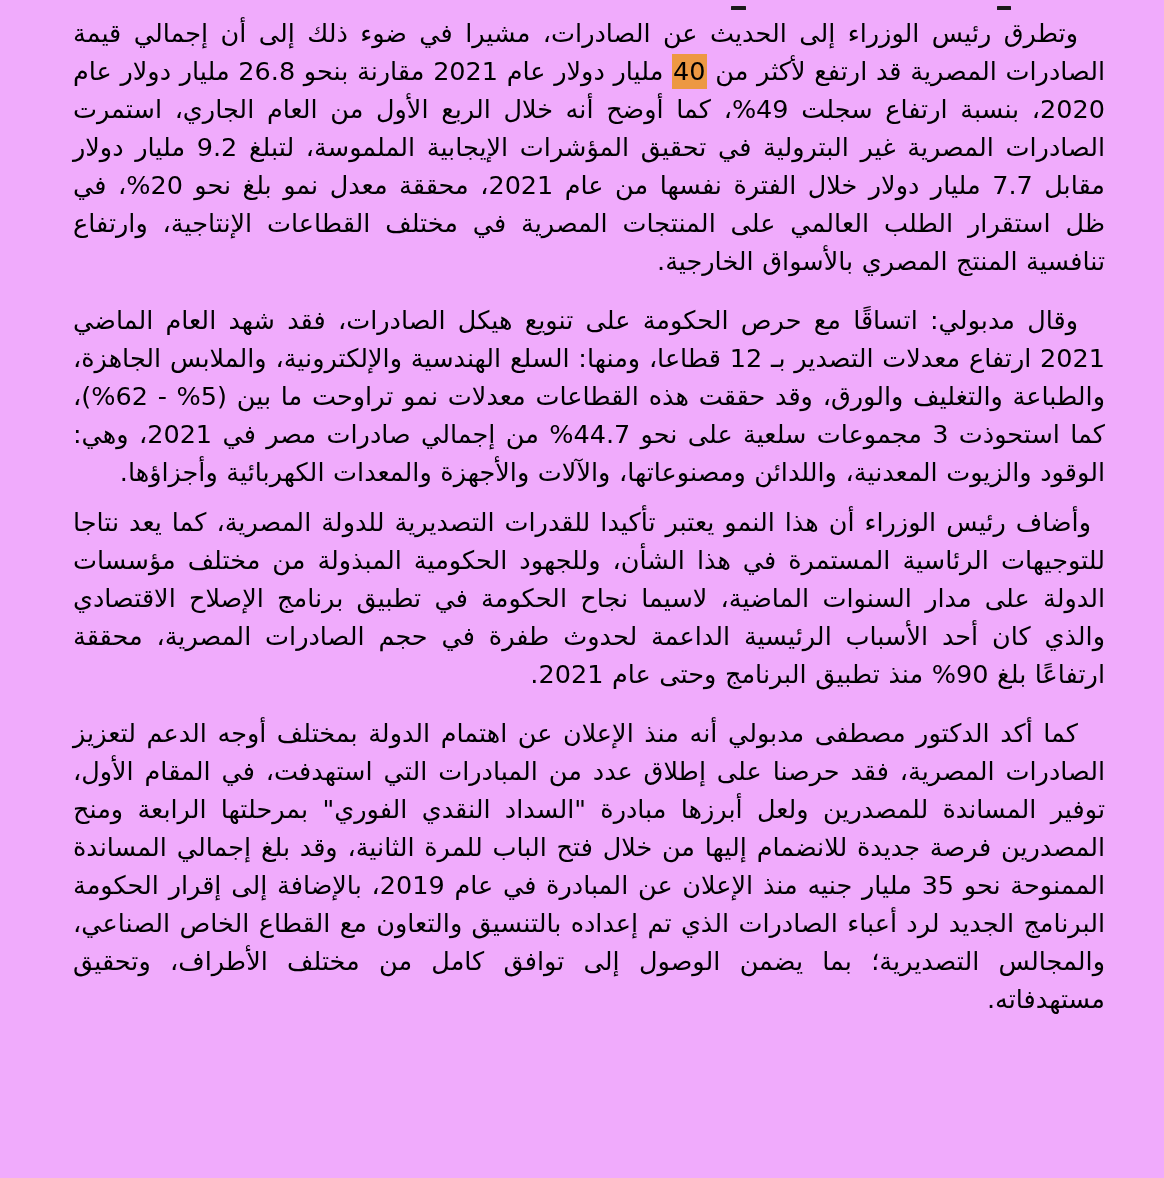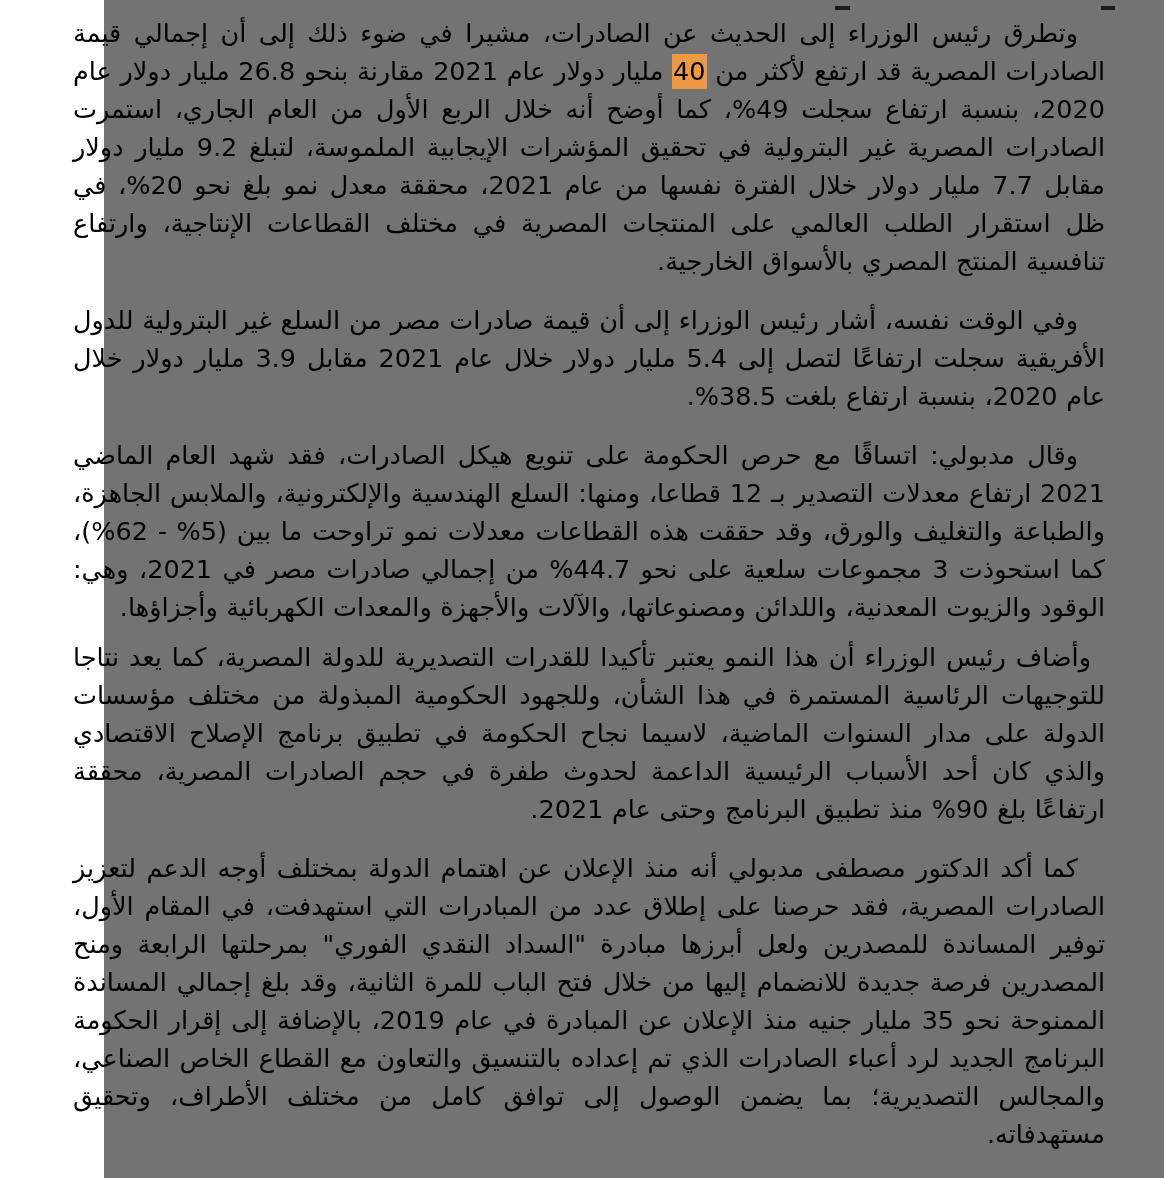--- a/index.html
+++ b/index.html
@@ -13,23 +13,23 @@
     height: 1178px;
     overflow: hidden;
     font-family: "DejaVu Sans", "Liberation Sans", sans-serif;
     color: #000000;
     -webkit-font-smoothing: antialiased;
   }
 
   
   #page {
     position: relative;
-    width: 1060px;
+    width: 1164px;
     height: 1178px;
-    background: #737373;
+    background: #f0abfc;
     box-sizing: border-box;
   }
 
   
   #top-fragments {
     position: absolute;
     top: 0;
     left: 0;
     width: 1164px;
     height: 14px;
@@ -87,21 +87,20 @@
 
   <div id="top-fragments">
     <span class="frag f1"></span>
     <span class="frag f2"></span>
   </div>
 
   <div id="doc">
 
     <p class="para"><span>وتطرق رئيس الوزراء إلى الحديث عن الصادرات، مشيرا في ضوء ذلك إلى أن إجمالي قيمة الصادرات المصرية قد ارتفع لأكثر من </span><span class="hl num">40</span><span> مليار دولار عام 2021 مقارنة بنحو 26.8 مليار دولار عام 2020، بنسبة ارتفاع سجلت 49%، كما أوضح أنه خلال الربع الأول من العام الجاري، استمرت الصادرات المصرية غير البترولية في تحقيق المؤشرات الإيجابية الملموسة، لتبلغ 9.2 مليار دولار مقابل 7.7 مليار دولار خلال الفترة نفسها من عام 2021، محققة معدل نمو بلغ نحو 20%، في ظل استقرار الطلب العالمي على المنتجات المصرية في مختلف القطاعات الإنتاجية، وارتفاع تنافسية المنتج المصري بالأسواق الخارجية.</span></p>
 
-    <p class="para gap-lg">وفي الوقت نفسه، أشار رئيس الوزراء إلى أن قيمة صادرات مصر من السلع غير البترولية للدول الأفريقية سجلت ارتفاعًا لتصل إلى 5.4 مليار دولار خلال عام 2021 مقابل 3.9 مليار دولار خلال عام 2020، بنسبة ارتفاع بلغت 38.5%.</p>
 
     <p class="para gap-lg">وقال مدبولي: اتساقًا مع حرص الحكومة على تنويع هيكل الصادرات، فقد شهد العام الماضي 2021 ارتفاع معدلات التصدير بـ 12 قطاعا، ومنها: السلع الهندسية والإلكترونية، والملابس الجاهزة، والطباعة والتغليف والورق، وقد حققت هذه القطاعات معدلات نمو تراوحت ما بين (5% - 62%)، كما استحوذت 3 مجموعات سلعية على نحو 44.7% من إجمالي صادرات مصر في 2021، وهي: الوقود والزيوت المعدنية، واللدائن ومصنوعاتها، والآلات والأجهزة والمعدات الكهربائية وأجزاؤها.</p>
 
     <p class="para gap-sm indent-sm">وأضاف رئيس الوزراء أن هذا النمو يعتبر تأكيدا للقدرات التصديرية للدولة المصرية، كما يعد نتاجا للتوجيهات الرئاسية المستمرة في هذا الشأن، وللجهود الحكومية المبذولة من مختلف مؤسسات الدولة على مدار السنوات الماضية، لاسيما نجاح الحكومة في تطبيق برنامج الإصلاح الاقتصادي والذي كان أحد الأسباب الرئيسية الداعمة لحدوث طفرة في حجم الصادرات المصرية، محققة ارتفاعًا بلغ 90% منذ تطبيق البرنامج وحتى عام 2021.</p>
 
     <p class="para gap-lg">كما أكد الدكتور مصطفى مدبولي أنه منذ الإعلان عن اهتمام الدولة بمختلف أوجه الدعم لتعزيز الصادرات المصرية، فقد حرصنا على إطلاق عدد من المبادرات التي استهدفت، في المقام الأول، توفير المساندة للمصدرين ولعل أبرزها مبادرة "السداد النقدي الفوري" بمرحلتها الرابعة ومنح المصدرين فرصة جديدة للانضمام إليها من خلال فتح الباب للمرة الثانية، وقد بلغ إجمالي المساندة الممنوحة نحو 35 مليار جنيه منذ الإعلان عن المبادرة في عام 2019، بالإضافة إلى إقرار الحكومة البرنامج الجديد لرد أعباء الصادرات الذي تم إعداده بالتنسيق والتعاون مع القطاع الخاص الصناعي، والمجالس التصديرية؛ بما يضمن الوصول إلى توافق كامل من مختلف الأطراف، وتحقيق مستهدفاته.</p>
 
   </div>
 </div>
 

